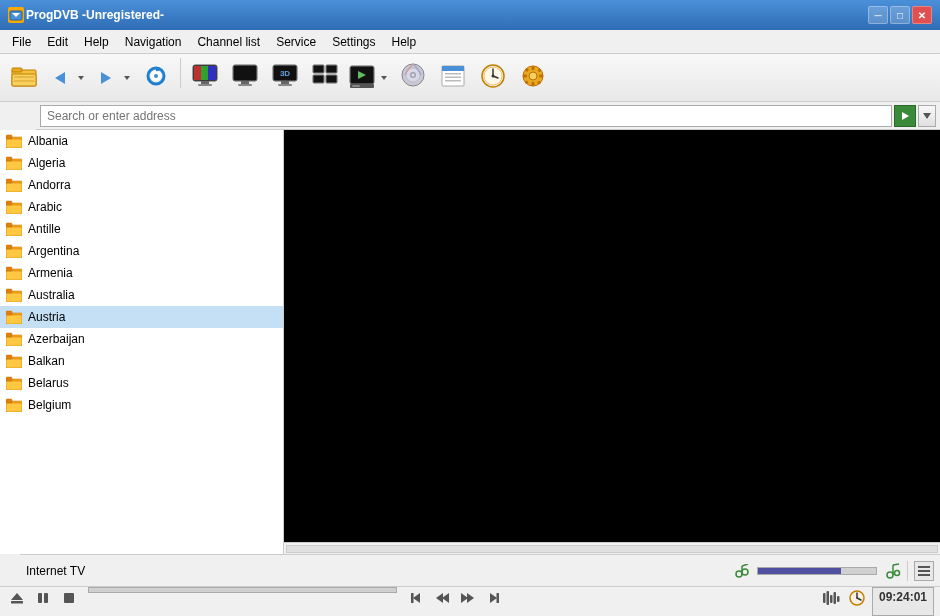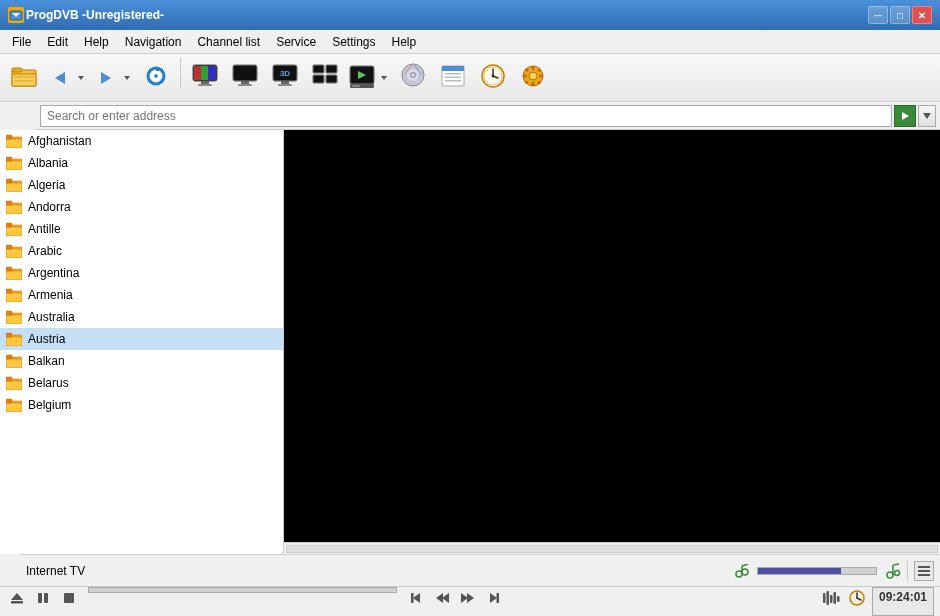--- a/index.html
+++ b/index.html
@@ -509,28 +509,20 @@
 
 <div id="main-content">
 
   <div id="left-panel">
     <div class="channel-item">
       <svg class="folder-svg" viewBox="0 0 16 14">
         <rect x="0" y="3" width="16" height="11" rx="1" fill="#f8a820" stroke="#c07000" stroke-width="0.5"></rect>
         <rect x="0" y="5" width="16" height="9" rx="1" fill="#ffc840" stroke="#c07000" stroke-width="0.5"></rect>
         <rect x="0" y="1" width="6" height="4" rx="1" fill="#e08010" stroke="#c07000" stroke-width="0.5"></rect>
       </svg>
-      <span>Afghanistan</span>
-    </div>
-    <div class="channel-item">
-      <svg class="folder-svg" viewBox="0 0 16 14">
-        <rect x="0" y="3" width="16" height="11" rx="1" fill="#f8a820" stroke="#c07000" stroke-width="0.5"></rect>
-        <rect x="0" y="5" width="16" height="9" rx="1" fill="#ffc840" stroke="#c07000" stroke-width="0.5"></rect>
-        <rect x="0" y="1" width="6" height="4" rx="1" fill="#e08010" stroke="#c07000" stroke-width="0.5"></rect>
-      </svg>
       <span>Albania</span>
     </div>
     <div class="channel-item">
       <svg class="folder-svg" viewBox="0 0 16 14">
         <rect x="0" y="3" width="16" height="11" rx="1" fill="#f8a820" stroke="#c07000" stroke-width="0.5"></rect>
         <rect x="0" y="5" width="16" height="9" rx="1" fill="#ffc840" stroke="#c07000" stroke-width="0.5"></rect>
         <rect x="0" y="1" width="6" height="4" rx="1" fill="#e08010" stroke="#c07000" stroke-width="0.5"></rect>
       </svg>
       <span>Algeria</span>
     </div>
@@ -541,36 +533,36 @@
         <rect x="0" y="1" width="6" height="4" rx="1" fill="#e08010" stroke="#c07000" stroke-width="0.5"></rect>
       </svg>
       <span>Andorra</span>
     </div>
     <div class="channel-item">
       <svg class="folder-svg" viewBox="0 0 16 14">
         <rect x="0" y="3" width="16" height="11" rx="1" fill="#f8a820" stroke="#c07000" stroke-width="0.5"></rect>
         <rect x="0" y="5" width="16" height="9" rx="1" fill="#ffc840" stroke="#c07000" stroke-width="0.5"></rect>
         <rect x="0" y="1" width="6" height="4" rx="1" fill="#e08010" stroke="#c07000" stroke-width="0.5"></rect>
       </svg>
+      <span>Arabic</span>
+    </div>
+    <div class="channel-item">
+      <svg class="folder-svg" viewBox="0 0 16 14">
+        <rect x="0" y="3" width="16" height="11" rx="1" fill="#f8a820" stroke="#c07000" stroke-width="0.5"></rect>
+        <rect x="0" y="5" width="16" height="9" rx="1" fill="#ffc840" stroke="#c07000" stroke-width="0.5"></rect>
+        <rect x="0" y="1" width="6" height="4" rx="1" fill="#e08010" stroke="#c07000" stroke-width="0.5"></rect>
+      </svg>
       <span>Antille</span>
     </div>
     <div class="channel-item">
       <svg class="folder-svg" viewBox="0 0 16 14">
         <rect x="0" y="3" width="16" height="11" rx="1" fill="#f8a820" stroke="#c07000" stroke-width="0.5"></rect>
         <rect x="0" y="5" width="16" height="9" rx="1" fill="#ffc840" stroke="#c07000" stroke-width="0.5"></rect>
         <rect x="0" y="1" width="6" height="4" rx="1" fill="#e08010" stroke="#c07000" stroke-width="0.5"></rect>
       </svg>
-      <span>Arabic</span>
-    </div>
-    <div class="channel-item">
-      <svg class="folder-svg" viewBox="0 0 16 14">
-        <rect x="0" y="3" width="16" height="11" rx="1" fill="#f8a820" stroke="#c07000" stroke-width="0.5"></rect>
-        <rect x="0" y="5" width="16" height="9" rx="1" fill="#ffc840" stroke="#c07000" stroke-width="0.5"></rect>
-        <rect x="0" y="1" width="6" height="4" rx="1" fill="#e08010" stroke="#c07000" stroke-width="0.5"></rect>
-      </svg>
       <span>Argentina</span>
     </div>
     <div class="channel-item">
       <svg class="folder-svg" viewBox="0 0 16 14">
         <rect x="0" y="3" width="16" height="11" rx="1" fill="#f8a820" stroke="#c07000" stroke-width="0.5"></rect>
         <rect x="0" y="5" width="16" height="9" rx="1" fill="#ffc840" stroke="#c07000" stroke-width="0.5"></rect>
         <rect x="0" y="1" width="6" height="4" rx="1" fill="#e08010" stroke="#c07000" stroke-width="0.5"></rect>
       </svg>
       <span>Armenia</span>
     </div>
@@ -582,20 +574,28 @@
       </svg>
       <span>Australia</span>
     </div>
     <div class="channel-item selected">
       <svg class="folder-svg" viewBox="0 0 16 14">
         <rect x="0" y="3" width="16" height="11" rx="1" fill="#f8a820" stroke="#c07000" stroke-width="0.5"></rect>
         <rect x="0" y="5" width="16" height="9" rx="1" fill="#ffc840" stroke="#c07000" stroke-width="0.5"></rect>
         <rect x="0" y="1" width="6" height="4" rx="1" fill="#e08010" stroke="#c07000" stroke-width="0.5"></rect>
       </svg>
       <span>Austria</span>
+    </div>
+    <div class="channel-item">
+      <svg class="folder-svg" viewBox="0 0 16 14">
+        <rect x="0" y="3" width="16" height="11" rx="1" fill="#f8a820" stroke="#c07000" stroke-width="0.5"></rect>
+        <rect x="0" y="5" width="16" height="9" rx="1" fill="#ffc840" stroke="#c07000" stroke-width="0.5"></rect>
+        <rect x="0" y="1" width="6" height="4" rx="1" fill="#e08010" stroke="#c07000" stroke-width="0.5"></rect>
+      </svg>
+      <span>Azerbaijan</span>
     </div>
     <div class="channel-item">
       <svg class="folder-svg" viewBox="0 0 16 14">
         <rect x="0" y="3" width="16" height="11" rx="1" fill="#f8a820" stroke="#c07000" stroke-width="0.5"></rect>
         <rect x="0" y="5" width="16" height="9" rx="1" fill="#ffc840" stroke="#c07000" stroke-width="0.5"></rect>
         <rect x="0" y="1" width="6" height="4" rx="1" fill="#e08010" stroke="#c07000" stroke-width="0.5"></rect>
       </svg>
       <span>Balkan</span>
     </div>
     <div class="channel-item">

